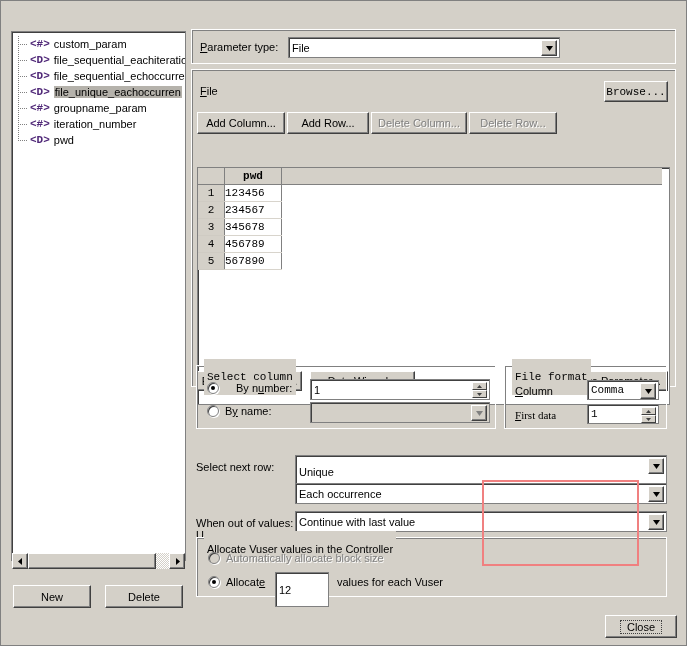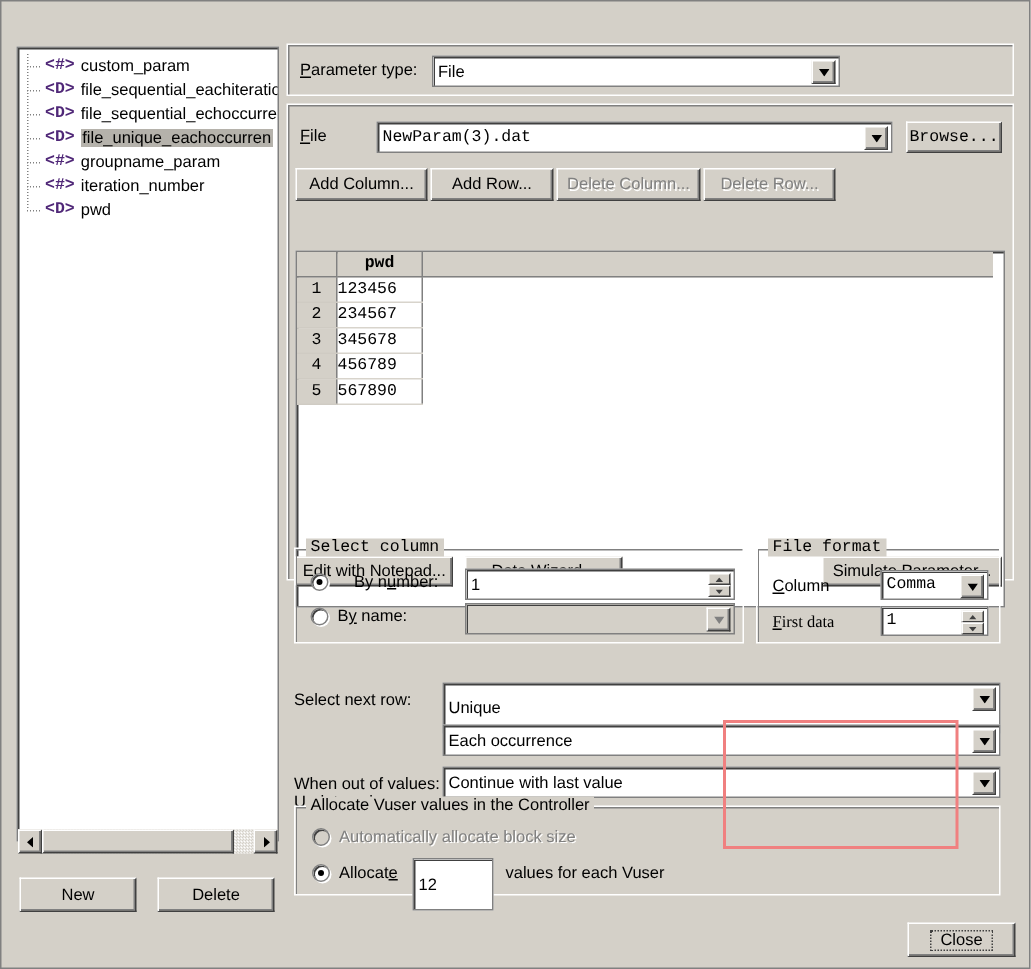--- a/index.html
+++ b/index.html
@@ -117,21 +117,21 @@
   }
   .lbl u { text-decoration: underline; }
   .grp {
     position: absolute;
     border: 1px solid #ffffff;
     box-shadow: inset 1px 1px 0 #808080;
     box-sizing: border-box;
   }
   .grp > .cap {
     position: absolute; top: -7px; left: 7px;
-    background: #d4d0c8; padding: 0 3px;
+    background: #d4d0c8; padding: 12px 3px;
     font-family: "Liberation Mono", monospace; font-size: 11px; color: #000;
     white-space: nowrap;
   }
   .radio {
     width: 12px; height: 12px; border-radius: 50%;
     background: #ffffff;
     border: 1px solid #808080;
     box-shadow: inset 1px 1px 0 #404040, 1px 1px 0 #ffffff;
     box-sizing: border-box;
     position: relative; flex: 0 0 auto;
@@ -317,28 +317,20 @@
           <svg width="7" height="5" viewBox="0 0 7 5">
               <polygon points="0,0 7,0 3.5,5" fill="#000"></polygon>
             </svg>
         </div>
       </div>
     </div>
 
     <div class="grp" style="left:0px; top:40px; width:485px; height:318px;">
 
       <span class="lbl mono" style="position:absolute;left:8px;top:15px;"><u>F</u>ile</span>
-      <div class="field" style="position:absolute;left:59px;top:11px;width:344px;height:21px;">
-        <span class="val mono">NewParam(3).dat</span>
-        <div class="arrowbtn">
-          <svg width="7" height="5" viewBox="0 0 7 5">
-              <polygon points="0,0 7,0 3.5,5" fill="#000"></polygon>
-            </svg>
-        </div>
-      </div>
       <div class="btn mono" style="position:absolute;left:412px;top:11px;width:64px;height:21px;">
         <span>Browse...</span>
       </div>
 
       <div id="table-buttons" style="position:absolute;left:5px;top:42px;">
           <div class="btn" style="position: absolute; left: 0px; top: 0px; width: 88px; height: 22px;">
             <span>Add Column...</span>
           </div>
           <div class="btn" style="position: absolute; left: 90px; top: 0px; width: 82px; height: 22px;">
             <span>Add Row...</span>

